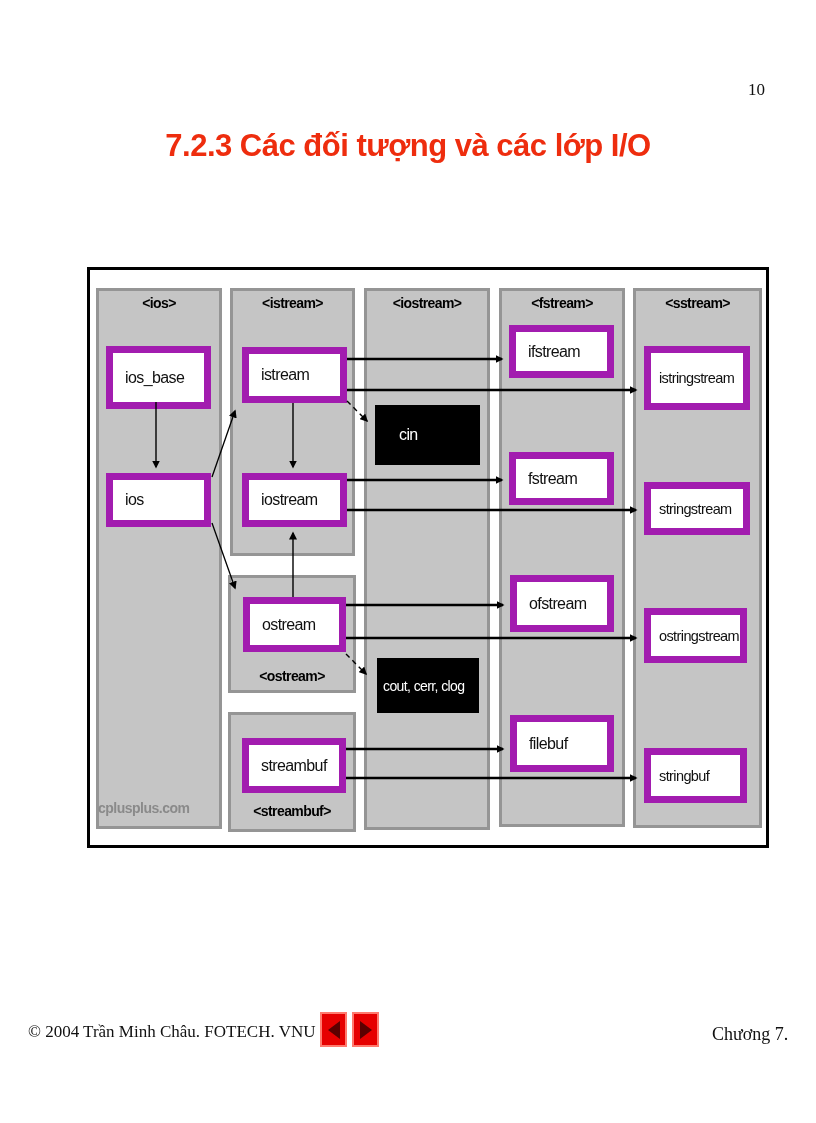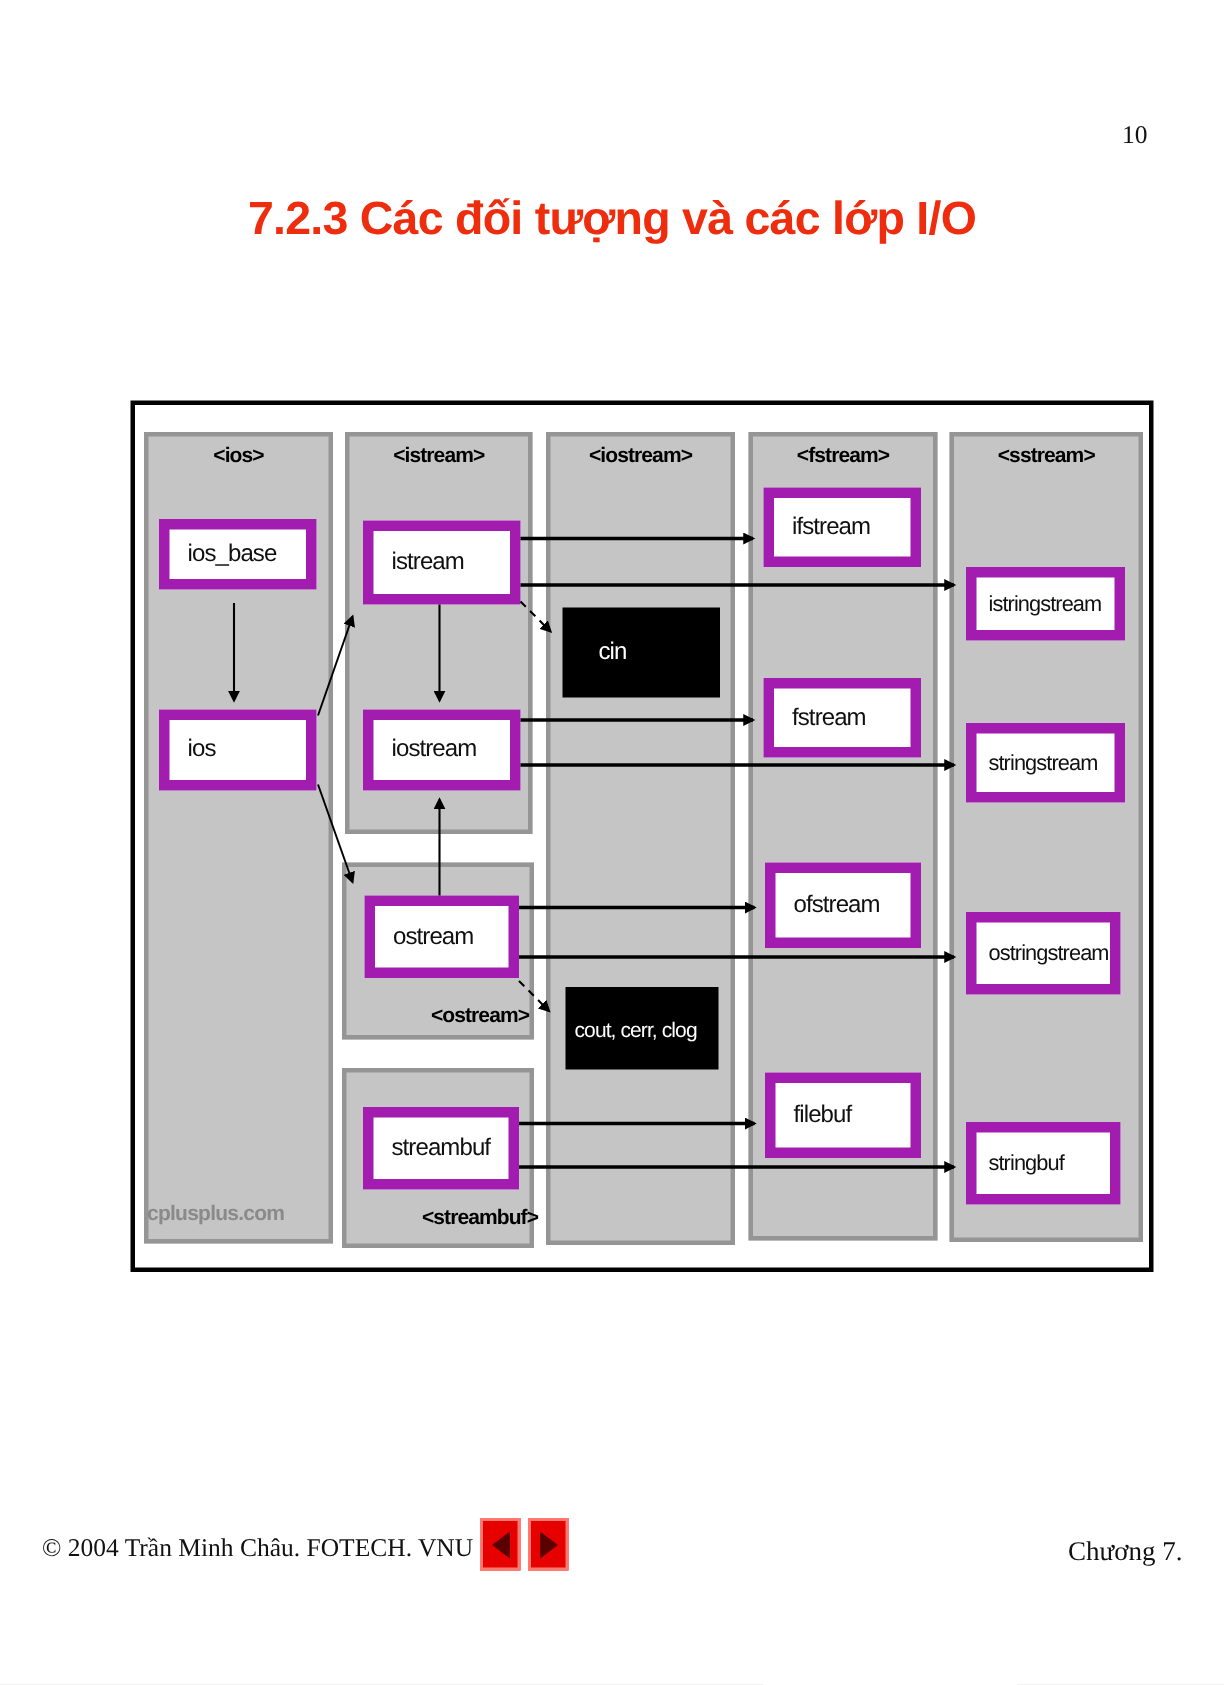--- a/index.html
+++ b/index.html
@@ -23,21 +23,21 @@
   .panel{
     position:absolute; background:#c5c5c5; border:3px solid #959595;
     box-sizing:border-box; text-align:center;
   }
   .phead{
     font-weight:bold; font-size:14px; letter-spacing:-0.6px; color:#000;
     margin-top:4px; white-space:nowrap;
   }
   .plabel{
     position:absolute; font-weight:bold; font-size:14px; letter-spacing:-0.6px;
-    color:#000; text-align:center; white-space:nowrap;padding-left:28px;
+    color:#000; text-align:center; white-space:nowrap;
   }
   .cbox{
     position:absolute; background:#fff; border:7px solid #a21caf; box-sizing:border-box;
     display:flex; align-items:center; padding-left:12px;
     font-size:16px; letter-spacing:-0.6px; color:#101010; white-space:nowrap;
   }
   .cbox.sm{font-size:14.5px; padding-left:8px;}
   .obox{
     position:absolute; background:#000; color:#fff; box-sizing:border-box;
     display:flex; align-items:center; padding-left:24px;
@@ -90,31 +90,31 @@
     </div>
     <div class="panel" style="left:543px; top:18px; width:129px; height:540px;">
       <div class="phead">&lt;sstream&gt;</div>
     </div>
 
     <div class="plabel" style="left:138px; top:398px; width:128px;">&lt;ostream&gt;</div>
     <div class="plabel" style="left:138px; top:533px; width:128px;">&lt;streambuf&gt;</div>
 
     <div id="watermark">cplusplus.com</div>
 
-    <div class="cbox" style="left:16px;  top:76px;  width:105px; height:47px;">ios_base</div>
+    <div class="cbox" style="left:16px;  top:76px;  width:105px; height:63px;">ios_base</div>
     <div class="cbox" style="left:16px;  top:203px; width:105px; height:54px;">ios</div>
     <div class="cbox" style="left:152px; top:77px;  width:105px; height:56px;">istream</div>
     <div class="cbox" style="left:152px; top:203px; width:105px; height:54px;">iostream</div>
     <div class="cbox" style="left:153px; top:327px; width:103px; height:55px;">ostream</div>
     <div class="cbox" style="left:152px; top:468px; width:104px; height:55px;">streambuf</div>
     <div class="cbox" style="left:419px; top:55px;  width:105px; height:53px;">ifstream</div>
     <div class="cbox" style="left:419px; top:182px; width:105px; height:53px;">fstream</div>
     <div class="cbox" style="left:420px; top:305px; width:104px; height:57px;">ofstream</div>
     <div class="cbox" style="left:420px; top:445px; width:104px; height:57px;">filebuf</div>
-    <div class="cbox sm" style="left:554px; top:108px;  width:106px; height:49px;">istringstream</div>
+    <div class="cbox sm" style="left:554px; top:76px;  width:106px; height:64px;">istringstream</div>
     <div class="cbox sm" style="left:554px; top:212px; width:106px; height:53px;">stringstream</div>
     <div class="cbox sm" style="left:554px; top:338px; width:103px; height:55px;">ostringstream</div>
     <div class="cbox sm" style="left:554px; top:478px; width:103px; height:55px;">stringbuf</div>
 
     <div class="obox" style="left:285px; top:135px; width:105px; height:60px;">cin</div>
     <div class="obox sm" style="left:287px; top:388px; width:102px; height:55px;">cout, cerr, clog</div>
 
     <svg id="arrows" width="676" height="575" viewBox="0 0 676 575">
       <defs>
         <marker id="ah" markerWidth="9" markerHeight="8" refX="6.5" refY="4" orient="auto" markerUnits="userSpaceOnUse">

